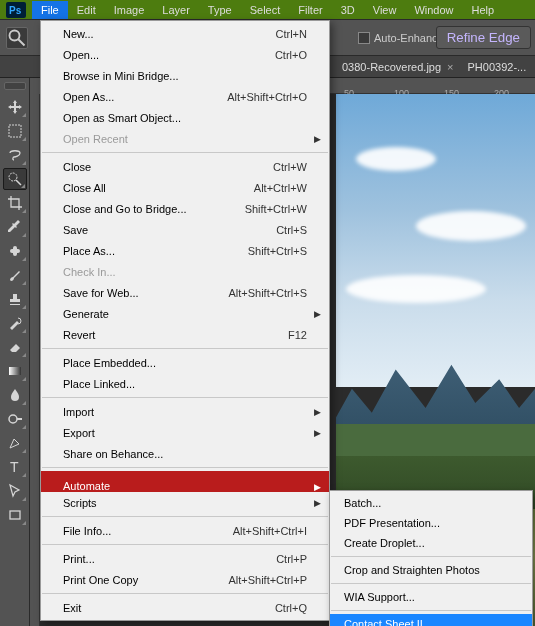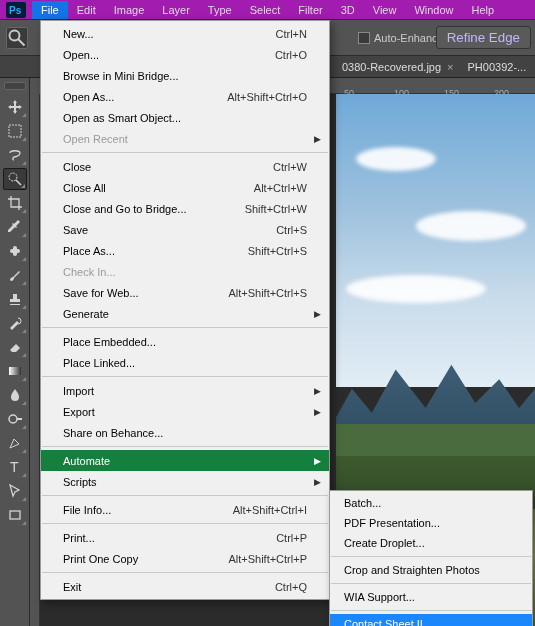--- a/index.html
+++ b/index.html
@@ -1,19 +1,19 @@
 <!DOCTYPE html>
 <html><head>
 <meta charset="utf-8">
 <style>
 * { margin: 0; padding: 0; box-sizing: border-box; font-family: "Segoe UI", Tahoma, sans-serif; }
 body { background: #535353; width: 535px; height: 626px; overflow: hidden; font-size: 11px; color: #ccc; position: relative; }
 
 
-.menubar { height: 20px; background: #a21caf; display: flex; align-items: center; padding-left: 6px; border-bottom: 1px solid #2a2a2a; }
+.menubar { height: 20px; background: #4d7c0f; display: flex; align-items: center; padding-left: 6px; border-bottom: 1px solid #2a2a2a; }
 .menubar .logo { width: 20px; height: 16px; margin-right: 6px; position: relative; }
 .menubar .logo svg { width: 20px; height: 16px; }
 .menubar .mitem { padding: 3px 9px; color: #ddd; cursor: default; }
 .menubar .mitem.open { background: #1473e6; color: #fff; }
 
 
 .optionbar { height: 36px; background: #535353; display: flex; align-items: center; padding-left: 6px; gap: 10px; border-bottom: 1px solid #2a2a2a; position: relative; }
 .optionbar .tool-sample { width: 22px; height: 22px; background: #3a3a3a; border: 1px solid #666; border-radius: 2px; display:flex; align-items:center; justify-content:center;}
 .optionbar .chk { display: flex; align-items: center; gap: 4px; color: #ccc; }
 .optionbar .chk .box { width: 12px; height: 12px; border: 1px solid #888; background: #3a3a3a; }
@@ -47,21 +47,21 @@
 .trees { position:absolute; top:68%; left:0; right:0; height:12%; background: linear-gradient(#3d5a2e, #2e4623);}
 .marsh { position:absolute; top:78%; left:0; right:0; height:22%; background: linear-gradient(#6b7d3f 0%, #8a9456 40%, #5c6e3a 100%);}
 .marsh::after { content:""; position:absolute; inset:0; background: repeating-linear-gradient(90deg, rgba(60,70,30,0.4) 0 2px, transparent 2px 5px);}
 
 
 .menu { position:absolute; top:20px; left:40px; width:290px; background:#f0f0f0; border:1px solid #9a9a9a; box-shadow: 3px 3px 8px rgba(0,0,0,0.4); color:#000; font-size:11px; padding:2px 0; z-index:100;}
 .menu .row { display:flex; align-items:center; height:21px; padding:0 22px 0 22px; position:relative; cursor:default;}
 .menu .row .label { flex:1; }
 .menu .row .shortcut { color:#333; font-size:11px; }
 .menu .row .arrow { position:absolute; right:8px; font-size:9px; color:#333;}
-.menu .row.hl { background:#15803d; color:#fff; }
+.menu .row.hl { background:#b91c1c; color:#fff;align-items:flex-end; }
 .menu .row.hl .shortcut, .menu .row.hl .arrow { color:#fff; }
 .menu .row.disabled { color:#9a9a9a; }
 .menu .sep { height:1px; background:#c8c8c8; margin:3px 1px; }
 
 
 .submenu { position:absolute; top:494px; left:329px; width:204px; background:#f0f0f0; border:1px solid #9a9a9a; box-shadow: 3px 3px 8px rgba(0,0,0,0.4); color:#000; font-size:11px; padding:2px 0; z-index:101;}
 .submenu .row { display:flex; align-items:center; height:20px; padding:0 14px; cursor:default;}
 .submenu .row.hl { background:#1a86ff; color:#fff;}
 .submenu .sep { height:1px; background:#c8c8c8; margin:3px 1px;}
 </style>
@@ -308,20 +308,24 @@
       <span class="label">Check In...</span>
     </div>
     <div class="row">
       <span class="label">Save for Web...</span>
       <span class="shortcut">Alt+Shift+Ctrl+S</span>
     </div>
     <div class="row">
       <span class="label">Generate</span>
       <span class="arrow">▶</span>
     </div>
+    <div class="row">
+      <span class="label">Revert</span>
+      <span class="shortcut">F12</span>
+    </div>
     <div class="sep"></div>
     <div class="row">
       <span class="label">Place Embedded...</span>
     </div>
     <div class="row">
       <span class="label">Place Linked...</span>
     </div>
     <div class="sep"></div>
     <div class="row">
       <span class="label">Import</span>

